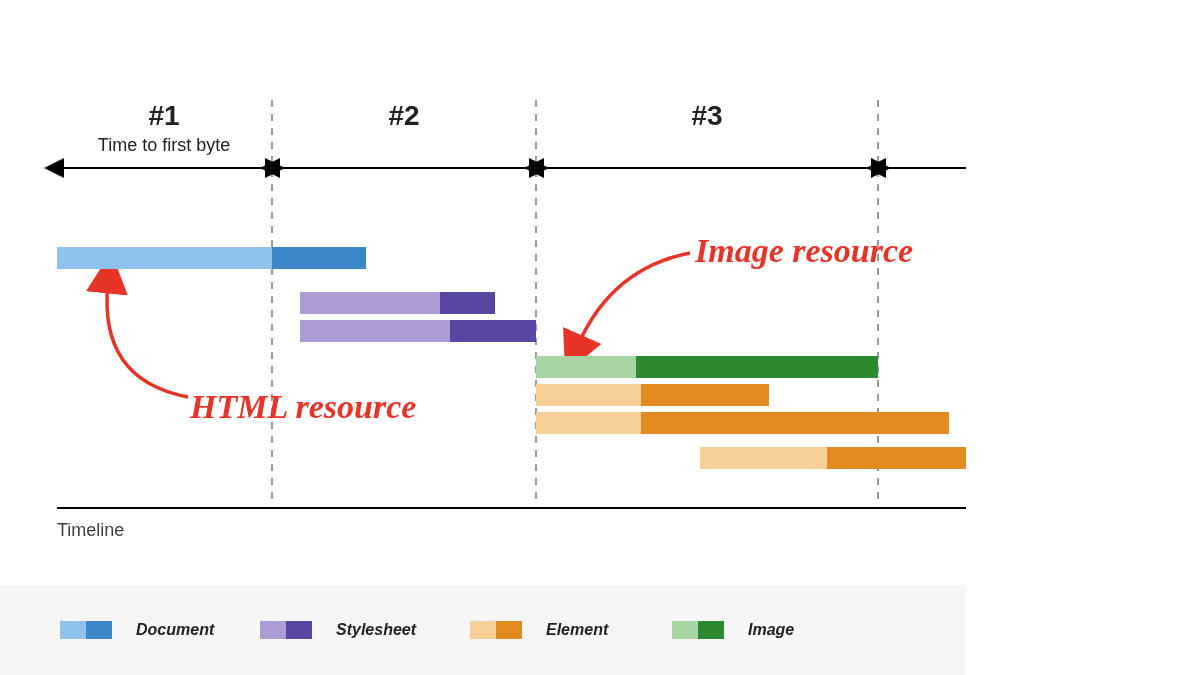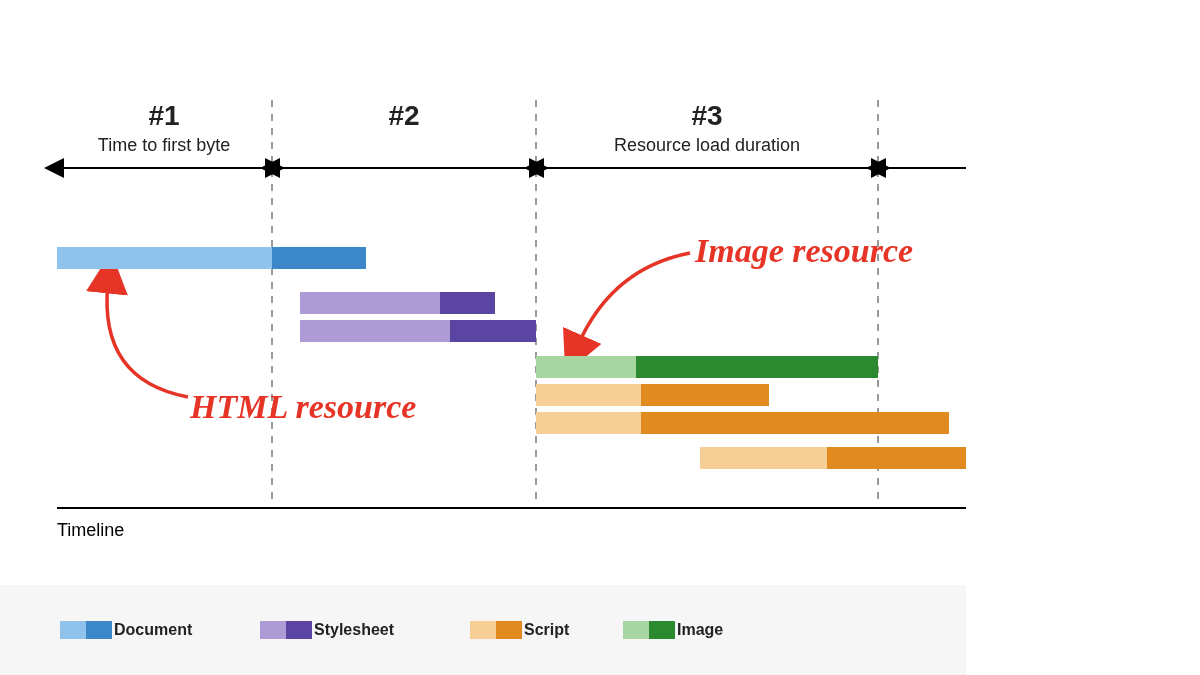--- a/index.html
+++ b/index.html
@@ -78,39 +78,40 @@
     font-style: italic;
     font-size: 34px;
     font-weight: 600;
     white-space: nowrap;
   }
 
   
   .timeline-label {
     position: absolute;
     font-size: 18px;
-    color: #000000;
+    color: #404040;
   }
 
   
   .legend-area {
     position: absolute;
     left: 0;
     bottom: 0;
     width: 1200px;
     height: 90px;
     background: #f6f6f6;
   }
   .legend-item {
     position: absolute;
     display: flex;
     align-items: flex-start;
-    gap: 2px;
+    gap: 24px;
     font-size: 16px;
     font-weight: 600;
+    font-style: italic;
   }
   .swatch {
     display: flex;
     width: 52px;
     height: 18px;
   }
   .swatch > div { flex: 1; }
 
 </style>
 </head>
@@ -154,21 +155,20 @@
   </svg>
 
   <div class="lcp-title" style="left:1114px; top:30px;">LCP</div>
 
   <div class="region-number" style="left:164px; top:100px;">#1</div>
   <div class="region-sub" style="left:164px; top:135px;">Time to first byte</div>
 
   <div class="region-number" style="left:404px; top:100px;">#2</div>
 
   <div class="region-number" style="left:707px; top:100px;">#3</div>
-  <div class="region-sub" style="left:707px; top:135px;">Resource load duration</div>
 
   <div class="region-number" style="left:996px; top:100px;">#4</div>
 
   <div id="bars">
       <div class="bar" style="left: 57px; top: 247px;">
         <div class="light doc-light" style="width: 215px;"></div>
         <div class="dark doc-dark" style="width: 94px;"></div>
       </div>
       <div class="bar" style="left: 300px; top: 292px;">
         <div class="light css-light" style="width: 140px;"></div>
@@ -214,23 +214,23 @@
           <div class="css-light"></div>
           <div class="css-dark"></div>
         </div>
       <span>Stylesheet</span>
     </div>
     <div class="legend-item" style="left:470px; top:36px;">
       <div class="swatch">
           <div class="js-light"></div>
           <div class="js-dark"></div>
         </div>
-      <span>Script</span>
-    </div>
-    <div class="legend-item" style="left:623px; top:36px;">
+      <span>Element</span>
+    </div>
+    <div class="legend-item" style="left:672px; top:36px;">
       <div class="swatch">
           <div class="img-light"></div>
           <div class="img-dark"></div>
         </div>
       <span>Image</span>
     </div>
   </div>
 
 </div>
 

